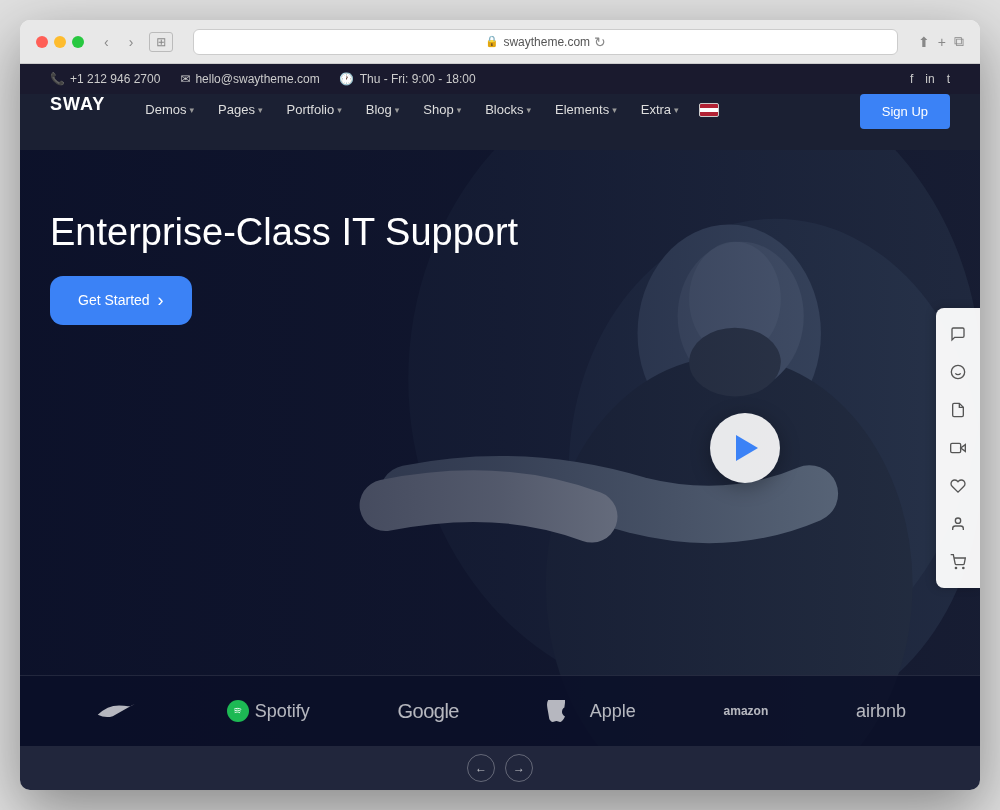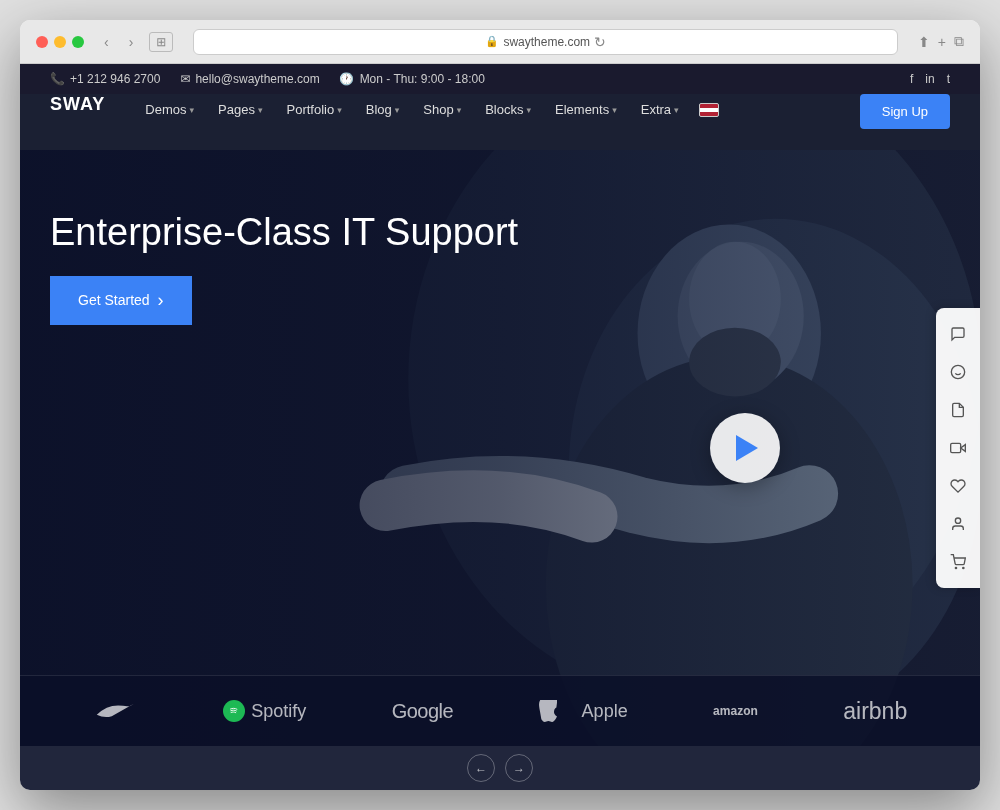--- a/index.html
+++ b/index.html
@@ -267,21 +267,21 @@
       line-height: 1.6;
       margin-bottom: 30px;
       max-width: 420px;
     }
 
     .hero-cta {
       background: #3b82f6;
       color: #fff;
       border: none;
       padding: 14px 28px;
-      border-radius: 0;
+      border-radius: 13px;
       font-size: 14px;
       cursor: pointer;
       font-weight: 500;
       display: inline-flex;
       align-items: center;
       gap: 8px;
     }
 
     
     .play-button {
@@ -439,21 +439,21 @@
         <div class="top-info-item">
           <span>📞</span>
           <span>+1 212 946 2700</span>
         </div>
         <div class="top-info-item">
           <span>✉</span>
           <span>hello@swaytheme.com</span>
         </div>
         <div class="top-info-item">
           <span>🕐</span>
-          <span>Mon - Thu: 9:00 - 18:00</span>
+          <span>Thu - Fri: 9:00 - 18:00</span>
         </div>
       </div>
       <div class="top-info-right">
         <a class="social-icon">f</a>
         <a class="social-icon">in</a>
         <a class="social-icon">t</a>
       </div>
     </div>
 
     <div class="navbar">
@@ -586,21 +586,21 @@
             <path d="M788.1 340.9c-5.8 4.5-108.2 62.2-108.2 190.5 0 148.4 130.3 200.9 134.2 202.2-.6 3.2-20.7 71.9-68.7 141.9-42.8 61.6-87.5 123.1-155.5 123.1s-85.5-39.5-164-39.5c-76 0-103.7 40.8-165.9 40.8s-105-57.8-155.5-127.4C46 482.2 0 332.3 0 188.9c0-91.2 31.6-175.1 90.4-237.6 49.6-53.7 122.3-85.7 198.8-85.7 76.5 0 135.9 38.8 181.3 38.8 43.3 0 112.3-41.4 199.3-41.4 32.5.1 108.2 3.9 172.2 63.5zm-161.3-195.6c-5.2 22.8-15.1 45-30.4 64.7-17.7 23-41.1 43.1-68.7 43.1-2.6 0-5.2-.3-7.8-.6-.9-21.9 6.5-44 20.1-62.7 15.8-21.5 40.7-43.2 67.5-53.5 2.6-.9 5.2-1.3 7.8-1.3.5 4.2.5 7 .7 10.3h11.8z"></path>
           </svg>
           <span style="margin-left:20px;">Apple</span>
         </div>
 
         <div class="brand-logo">
           <span style="font-size:12px; font-weight:700; color:rgba(255,255,255,0.7);">amazon</span>
         </div>
 
         <div class="brand-logo">
-          <span style="font-size:23px; font-weight:400; color:rgba(255,255,255,0.7);">airbnb</span>
+          <span style="font-size:18px; font-weight:400; color:rgba(255,255,255,0.7);">airbnb</span>
         </div>
       </div>
     </div>
 
     <div class="nav-arrows">
       <div class="nav-arrow">
         <span>←</span>
       </div>
       <div class="nav-arrow">
         <span>→</span>

